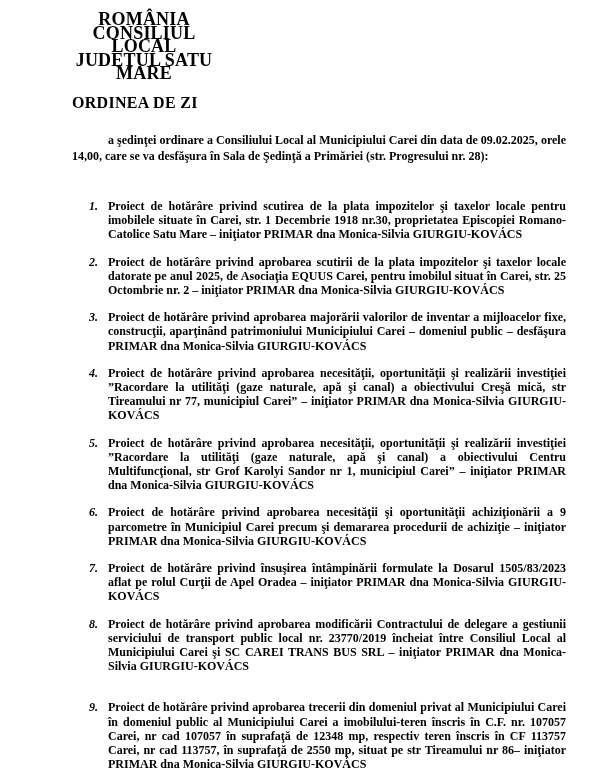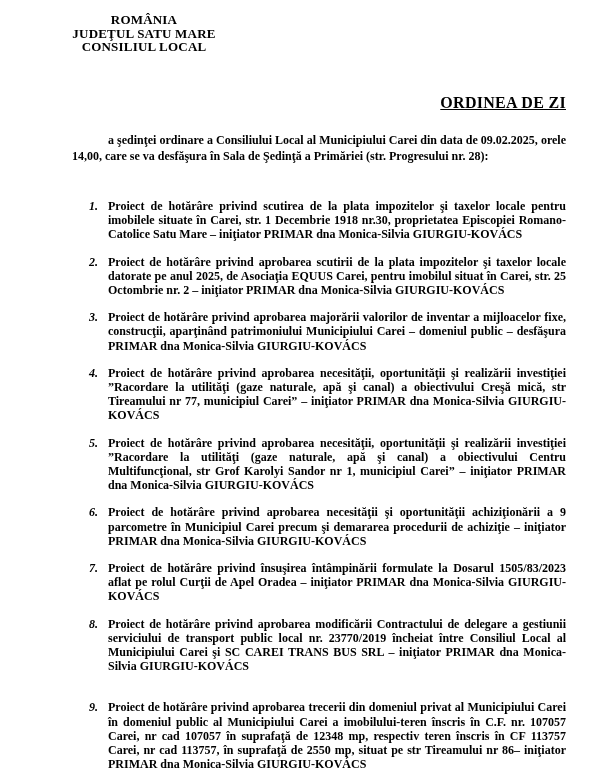--- a/index.html
+++ b/index.html
@@ -13,35 +13,34 @@
     font-family: "Liberation Serif", "DejaVu Serif", serif;
     font-weight: bold;
     overflow: hidden;
   }
   .org-header {
     position: absolute;
     top: 13px;
     left: 68px;
     width: 152px;
     text-align: center;
-    font-size: 13px;
+    font-size: 18px;
     line-height: 13.5px;
     letter-spacing: 0.2px;
   }
   .doc-title {
     position: absolute;
     top: 94px;
     left: 72px;
     width: 494px;
     margin: 0;
-    text-align: right;
+    text-align: left;
     font-size: 16px;
     line-height: 18px;
     letter-spacing: 0.3px;
-    text-decoration: underline;
   }
   .intro {
     position: absolute;
     top: 133px;
     left: 72px;
     width: 494px;
     margin: 0;
     font-size: 12px;
     line-height: 15.5px;
     text-align: justify;
@@ -72,22 +71,22 @@
   }
   .agenda-item.gap-before { margin-top: 27px; }
 </style>
 </head>
 <body>
 
 <div class="page">
 
   <div class="org-header">
     <div>ROMÂNIA</div>
+    <div>CONSILIUL LOCAL</div>
     <div>JUDEŢUL SATU MARE</div>
-    <div>CONSILIUL LOCAL</div>
   </div>
 
   <h1 class="doc-title">ORDINEA DE ZI</h1>
 
   <p class="intro">a şedinţei ordinare a Consiliului Local al Municipiului Carei din data de 09.02.2025, orele 14,00, care se va desfăşura în Sala de Şedinţă a Primăriei (str. Progresului nr. 28):</p>
 
   <ol class="agenda">
     <li class="agenda-item">
       <span class="num">1.</span>
       <span class="txt">Proiect de hotărâre privind scutirea de la plata impozitelor şi taxelor locale pentru imobilele situate în Carei, str. 1 Decembrie 1918 nr.30, proprietatea Episcopiei Romano-Catolice Satu Mare – iniţiator PRIMAR dna Monica-Silvia GIURGIU-KOVÁCS</span>

